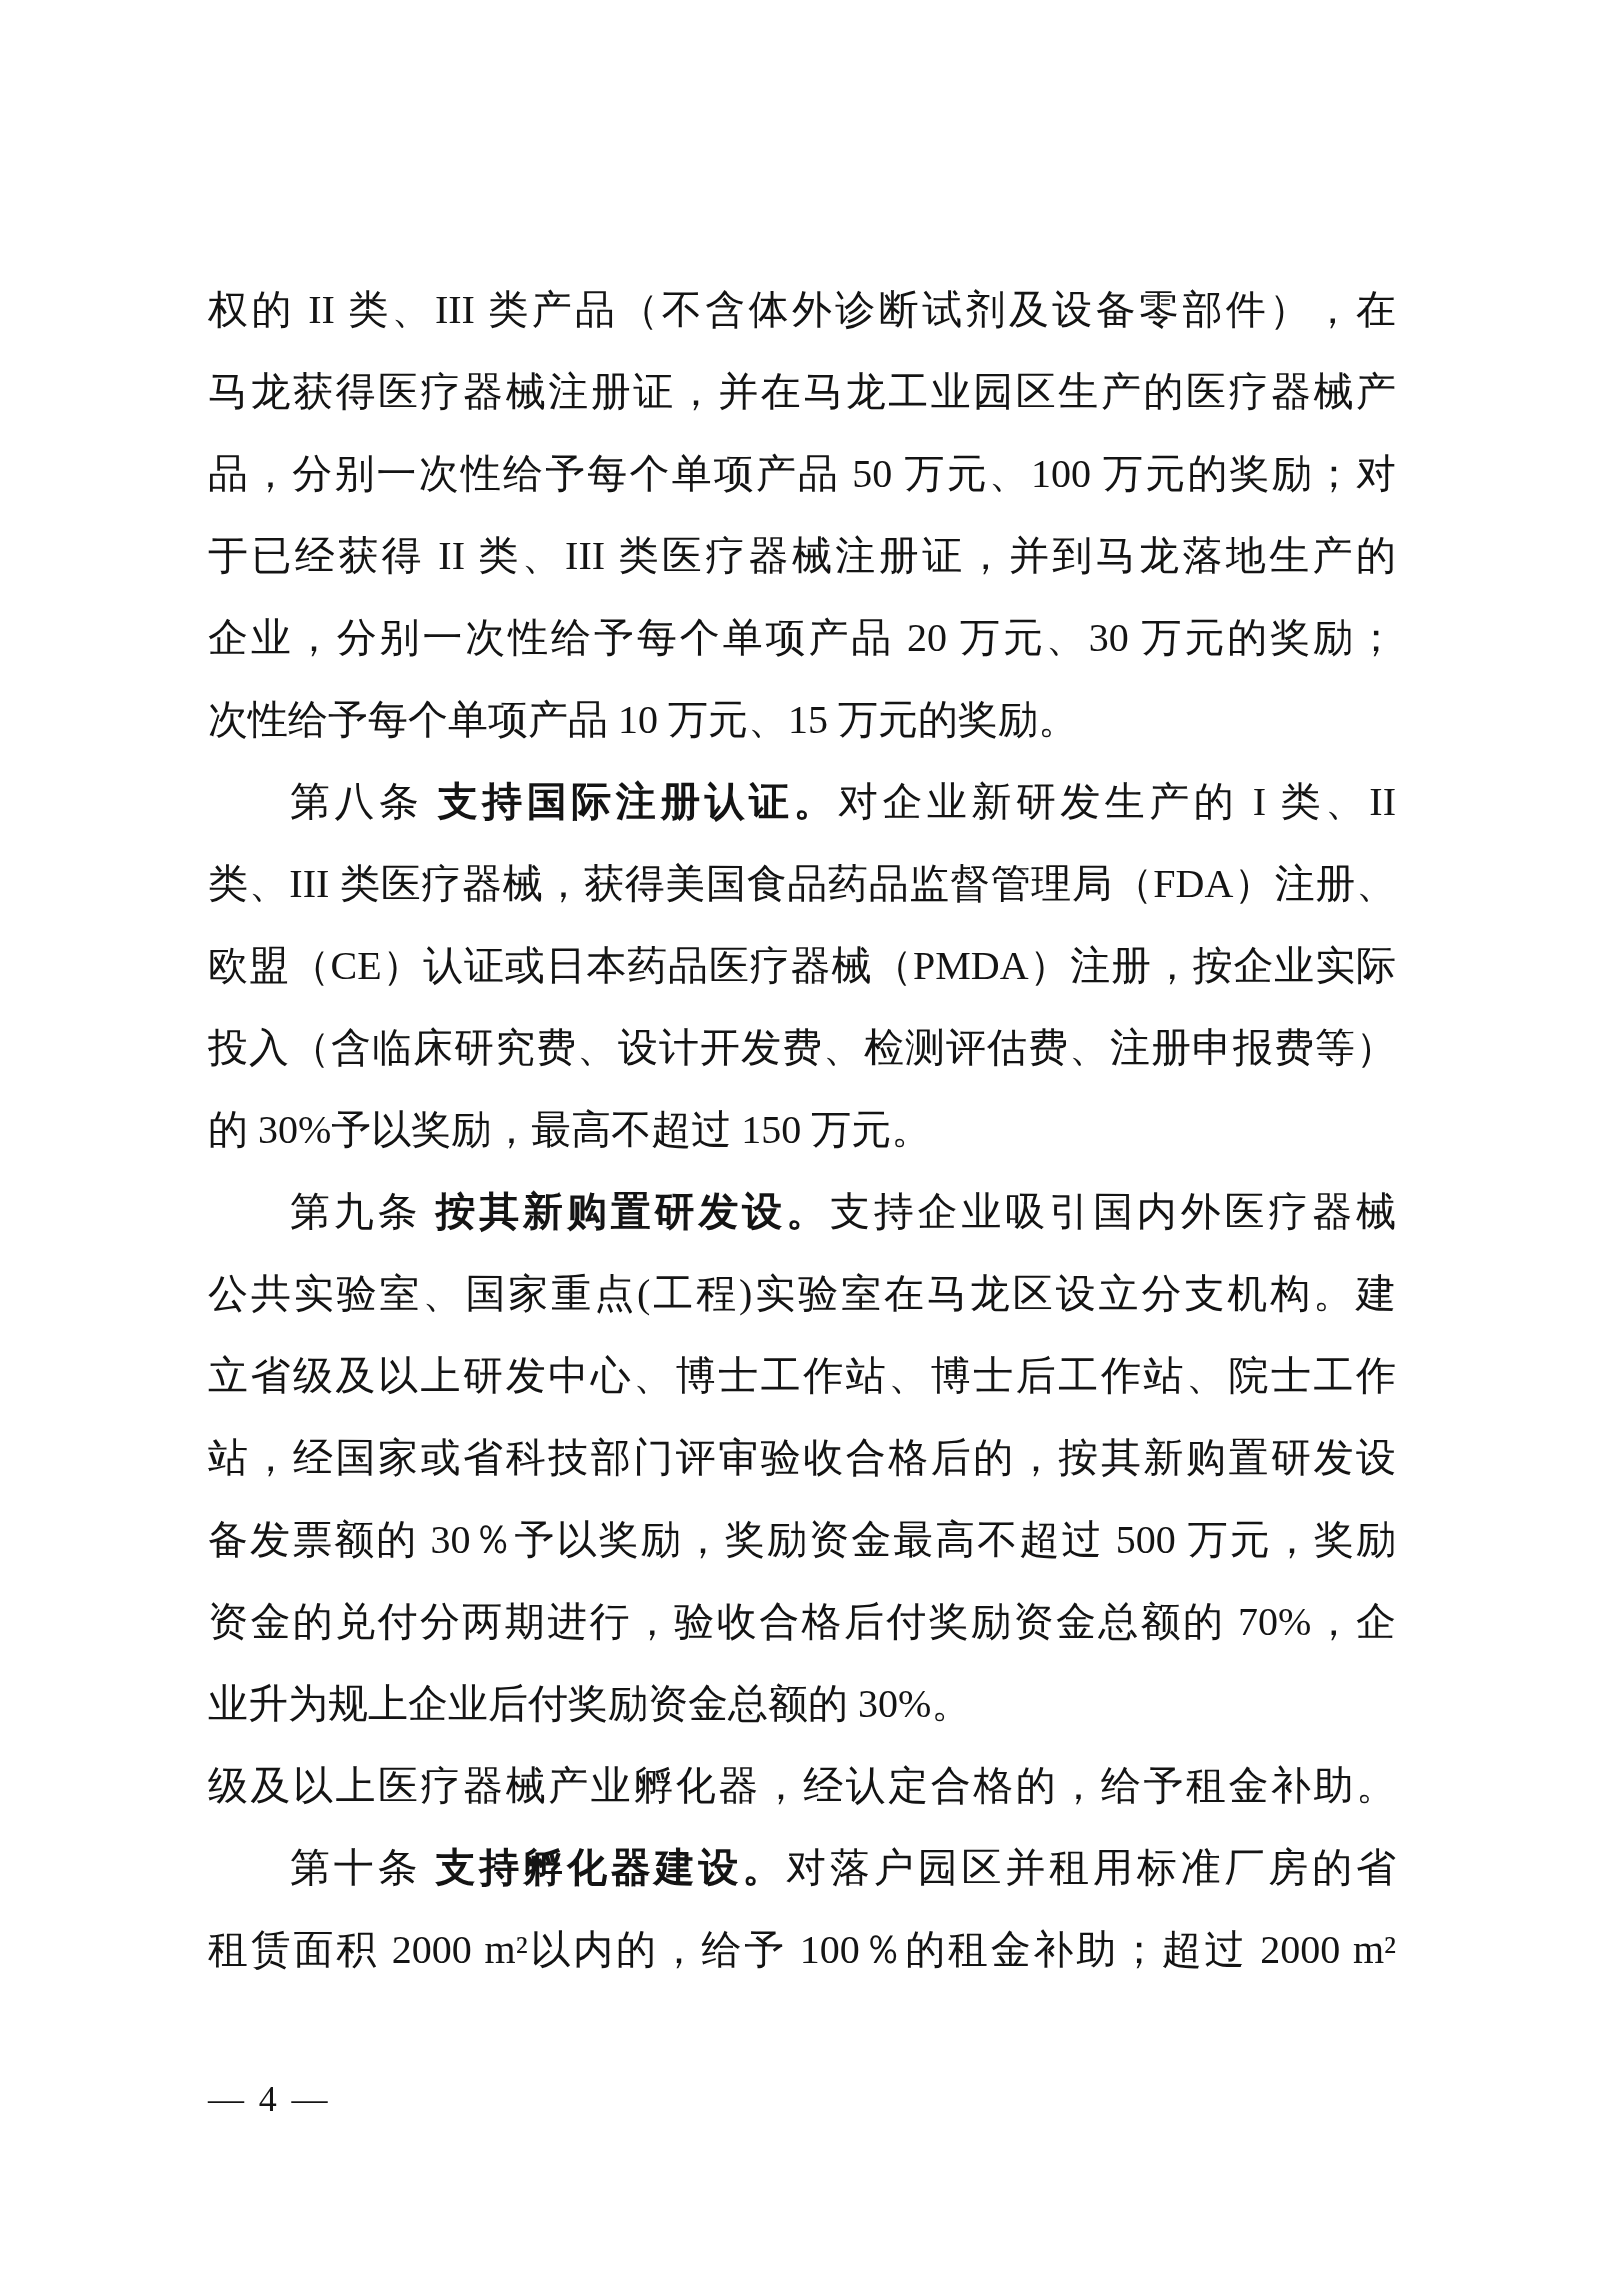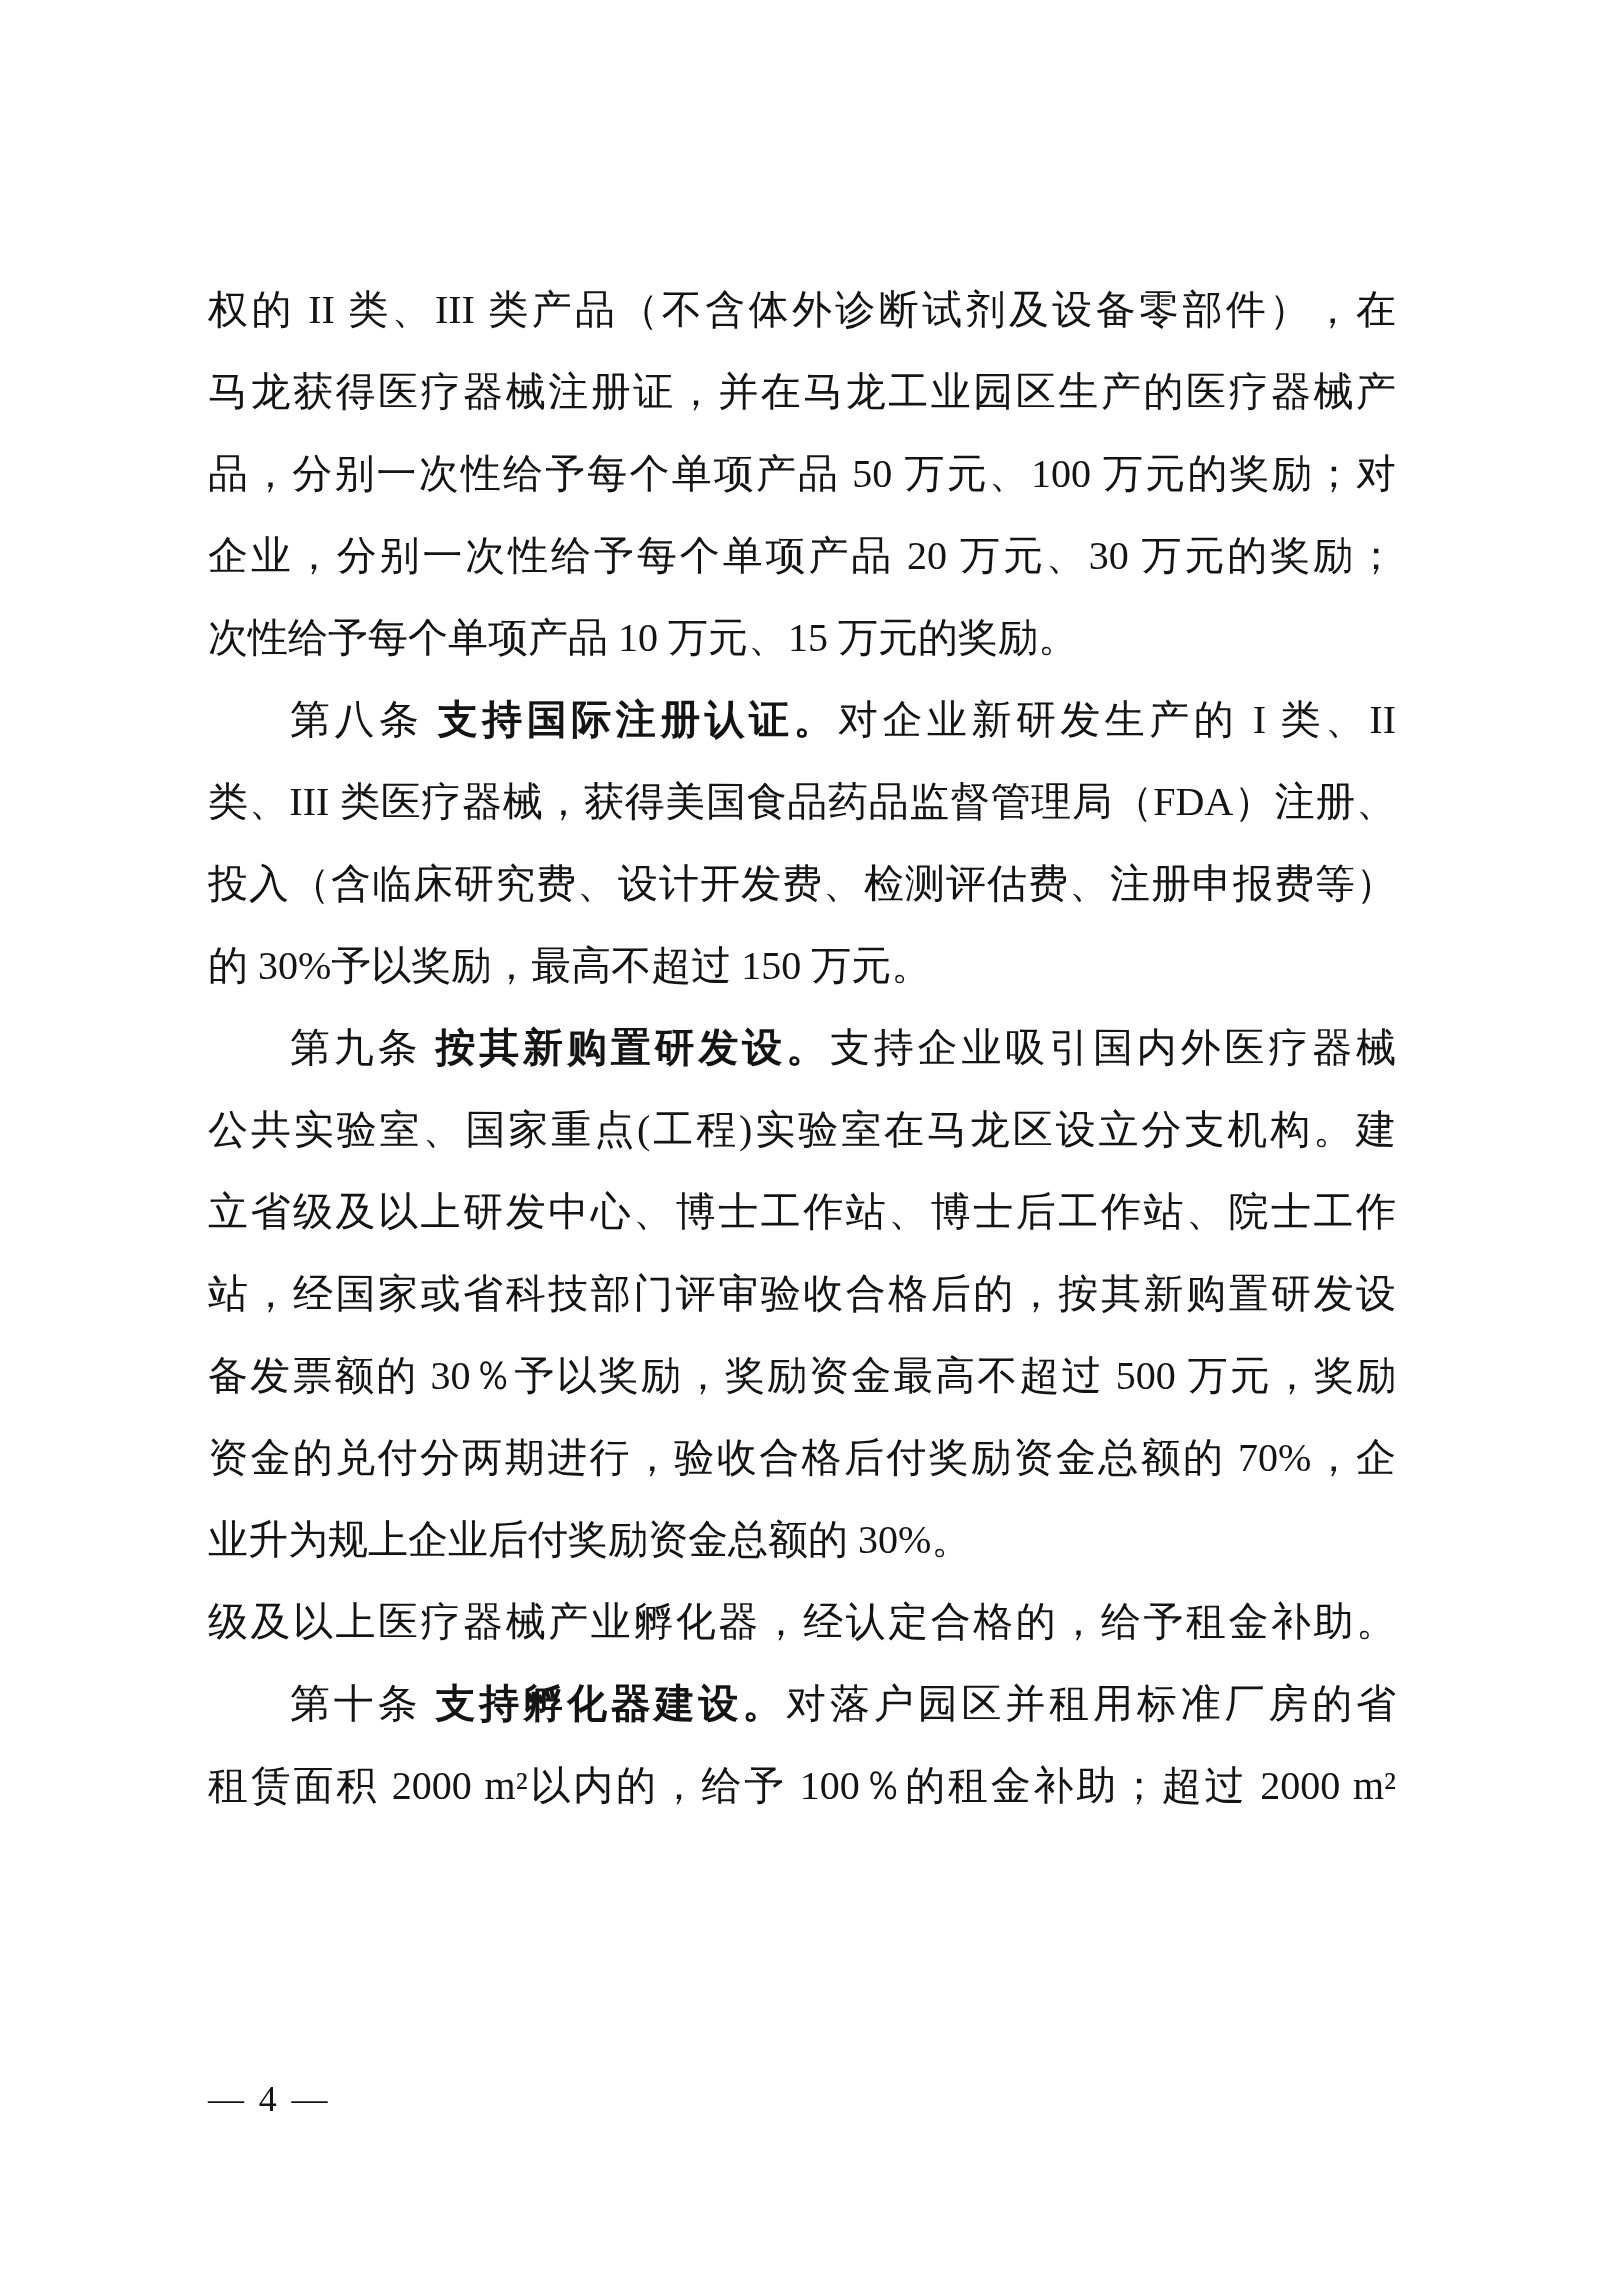--- a/index.html
+++ b/index.html
@@ -51,24 +51,26 @@
   }
 </style>
 </head>
 <body>
 
 <div class="page">
   <div class="text-block" id="text-block">
       <div class="line"><span class="run-body">权的 II 类、III 类产品（不含体外诊断试剂及设备零部件），在</span></div>
       <div class="line"><span class="run-body">马龙获得医疗器械注册证，并在马龙工业园区生产的医疗器械产</span></div>
       <div class="line"><span class="run-body">品，分别一次性给予每个单项产品 50 万元、100 万元的奖励；对</span></div>
+      <div class="line"><span class="run-body">于已经获得 II 类、III 类医疗器械注册证，并到马龙落地生产的</span></div>
       <div class="line"><span class="run-body">企业，分别一次性给予每个单项产品 20 万元、30 万元的奖励；</span></div>
       <div class="line align-left"><span class="run-body">次性给予每个单项产品 10 万元、15 万元的奖励。</span></div>
       <div class="line indent"><span class="run-clause">第八条</span><span class="run-body"> </span><span class="run-title">支持国际注册认证。</span><span class="run-body">对企业新研发生产的 I 类、II</span></div>
       <div class="line"><span class="run-body">类、III 类医疗器械，获得美国食品药品监督管理局（FDA）注册、</span></div>
+      <div class="line"><span class="run-body">欧盟（CE）认证或日本药品医疗器械（PMDA）注册，按企业实际</span></div>
       <div class="line"><span class="run-body">投入（含临床研究费、设计开发费、检测评估费、注册申报费等）</span></div>
       <div class="line align-left"><span class="run-body">的 30%予以奖励，最高不超过 150 万元。</span></div>
       <div class="line indent"><span class="run-clause">第九条</span><span class="run-body"> </span><span class="run-title">按其新购置研发设。</span><span class="run-body">支持企业吸引国内外医疗器械</span></div>
       <div class="line"><span class="run-body">公共实验室、国家重点(工程)实验室在马龙区设立分支机构。建</span></div>
       <div class="line"><span class="run-body">立省级及以上研发中心、博士工作站、博士后工作站、院士工作</span></div>
       <div class="line"><span class="run-body">站，经国家或省科技部门评审验收合格后的，按其新购置研发设</span></div>
       <div class="line"><span class="run-body">备发票额的 30％予以奖励，奖励资金最高不超过 500 万元，奖励</span></div>
       <div class="line"><span class="run-body">资金的兑付分两期进行，验收合格后付奖励资金总额的 70%，企</span></div>
       <div class="line align-left"><span class="run-body">业升为规上企业后付奖励资金总额的 30%。</span></div>
       <div class="line"><span class="run-body">级及以上医疗器械产业孵化器，经认定合格的，给予租金补助。</span></div>

